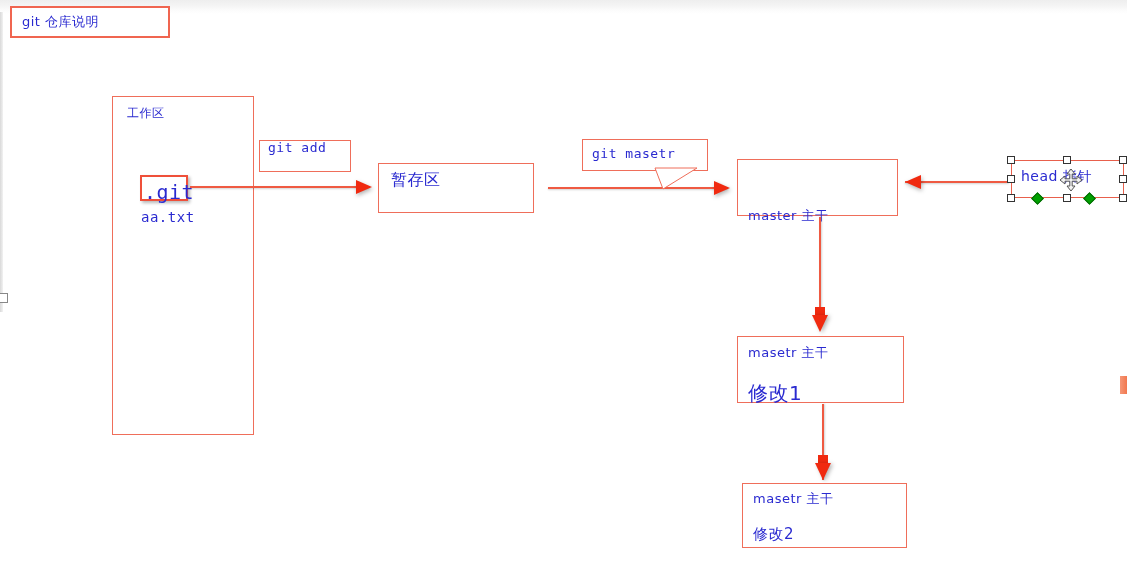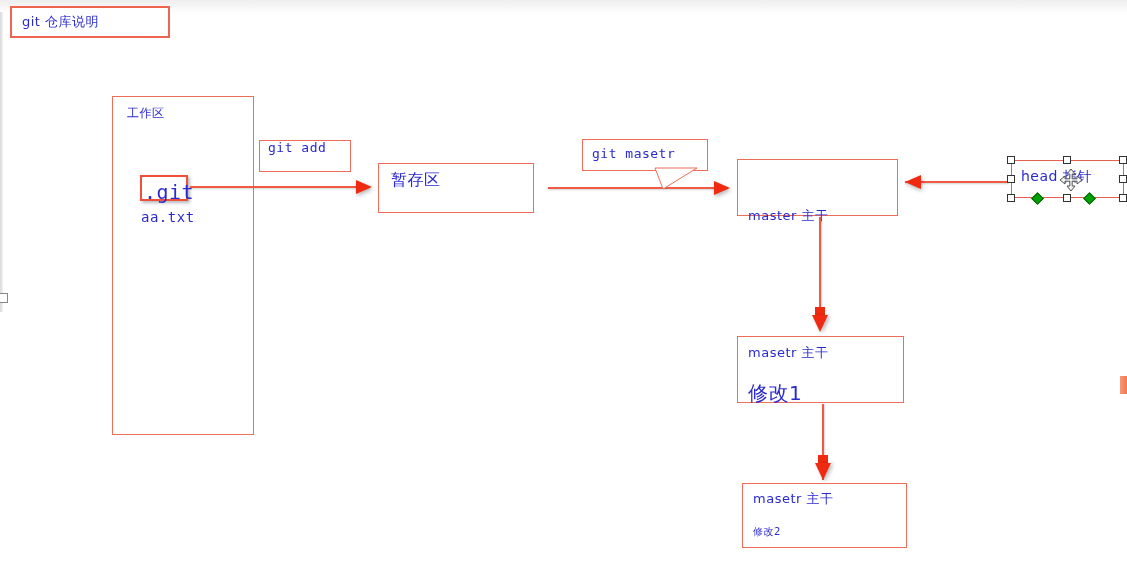--- a/index.html
+++ b/index.html
@@ -149,21 +149,21 @@
   #mod2-box {
     left: 742px; top: 483px;
     width: 165px; height: 65px;
     border: 1.5px solid #ef6e5a;
   }
   #mod2-label {
     left: 753px; top: 490px;
   }
   #mod2-sub {
     left: 753px; top: 525px;
-    font-size: 10px;
+    font-size: 15px;
   }
   
   .arrow-line-h {
     position: absolute;
     height: 2px;
     background: #ef5a42;
     box-shadow: 0 1px 2px rgba(0,0,0,0.18);
   }
   .arrow-line-v {
     position: absolute;

